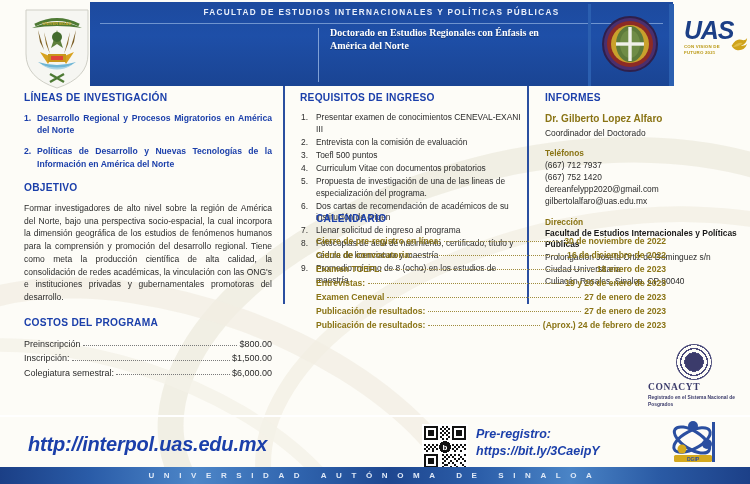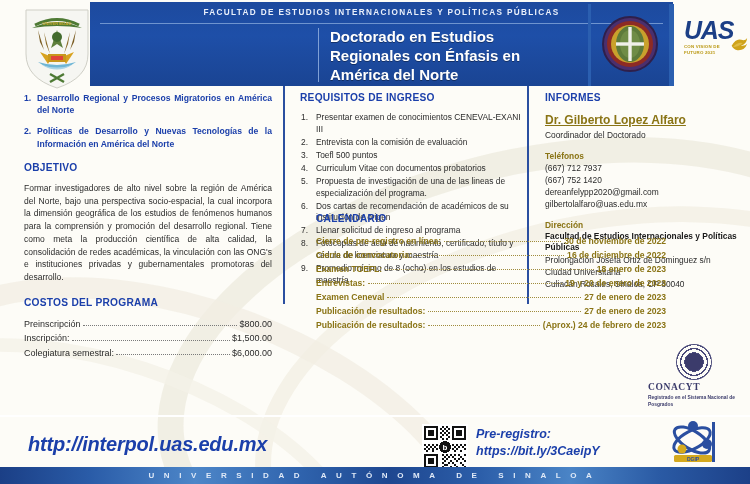--- a/index.html
+++ b/index.html
@@ -51,22 +51,23 @@
   }
   .convo {
     font-size:29px; font-weight:bold; color:#e8c86a; line-height:1.02;
     letter-spacing:-0.4px;
     text-shadow: 0 1px 0 #8a6c1c;
   }
   .genera { font-size:9.5px; color:#e6e2d4; margin-top:3px; letter-spacing:.2px; }
   .hdr-vrule { position:absolute; left:318px; top:28px; width:1px; height:54px; background:#7fa0d6; }
   .hdr-right {
     position:absolute; left:330px; top:27px; width:240px;
-    color:#ffffff; font-size:15px; font-weight:bold; line-height:1.28;
+    color:#ffffff; font-size:10px; font-weight:bold; line-height:1.28;
     text-shadow: 0 1px 0 rgba(0,0,0,.35);
+    font-family: Liberation Serif, serif;
   }
   .hdr-vrule2 { position:absolute; left:588px; top:4px; width:3px; height:82px; background:#2b5fb0; }
   .hdr-vrule3 { position:absolute; left:669px; top:4px; width:5px; height:82px; background:#2b5fb0; }
 
   
   .emblem { position:absolute; left:18px; top:2px; width:78px; height:88px; z-index:7; }
 
   
   .seal { position:absolute; left:602px; top:16px; width:56px; height:56px; z-index:7; }
   .uaslogo { position:absolute; left:684px; top:18px; width:64px; height:54px; z-index:7; }
@@ -128,21 +129,21 @@
     display:flex; align-items:baseline; white-space:nowrap;
     font-size:8.6px; color:#8a7415; font-weight:bold; line-height:1.62;
   }
   .cal-row .cal-label { flex:0 0 auto; }
   .cal-row .cal-dots { flex:1 1 auto; margin:0 3px; height:8px;
                        border-bottom:1px dotted #a08c3c; position:relative; top:-2px; }
   .cal-row .cal-val { flex:0 0 auto; }
   .calendario-block { position:absolute; left:316px; top:213px; width:350px; z-index:5; }
 
   
-  .inf-name { color:#8a7415; font-size:12px; font-weight:bold; line-height:1.45;text-decoration:underline; }
+  .inf-name { color:#8a7415; font-size:10px; font-weight:bold; line-height:1.45; }
   .inf-plain { color:#2b2b2b; font-size:8.4px; line-height:1.45; }
   .inf-head { color:#8a7415; font-size:8.4px; font-weight:bold; line-height:1.45; margin-top:8px; }
   .inf-bold { color:#1a1a1a; font-size:8.4px; font-weight:bold; line-height:1.38; }
 
   
   .conacyt { position:absolute; left:648px; top:344px; width:92px; z-index:6; }
   .conacyt-dots { width:36px; height:36px; margin:0 auto;
     background:
       radial-gradient(circle at center, #3b3b6b 0 34%, transparent 35%),
       repeating-radial-gradient(circle at center, #4a4a7a 0 1.4px, transparent 1.4px 4.2px);
@@ -244,20 +245,21 @@
       </svg>
     </div>
   </div>
 
   <div class="divider div1"></div>
   <div class="divider div2"></div>
 
   <div class="body">
 
     <div class="col col-a">
+      <h2 class="sec">LÍNEAS DE INVESTIGACIÓN</h2>
       <ul class="lines-list">
         <li>
           <span class="num">1.</span>
           <span>Desarrollo Regional y Procesos Migratorios en América del Norte</span>
         </li>
         <li>
           <span class="num">2.</span>
           <span>Políticas de Desarrollo y Nuevas Tecnologías de la Información en América del Norte</span>
         </li>
       </ul>

